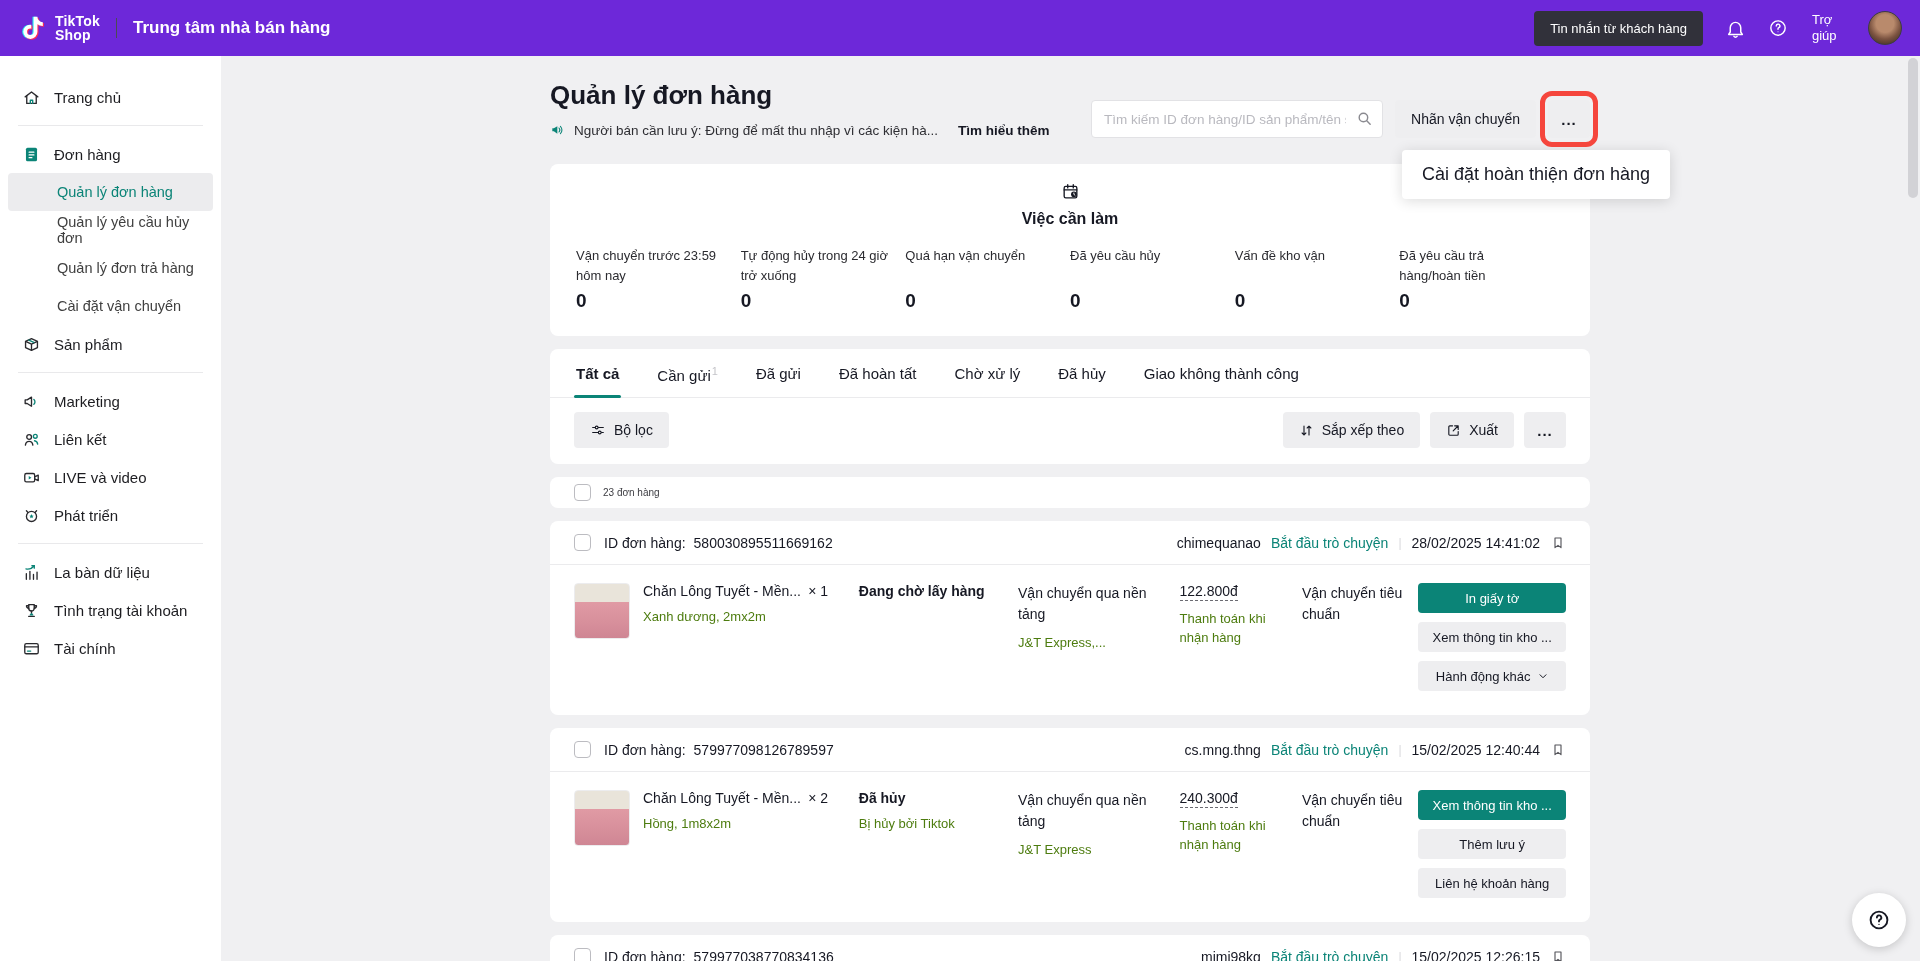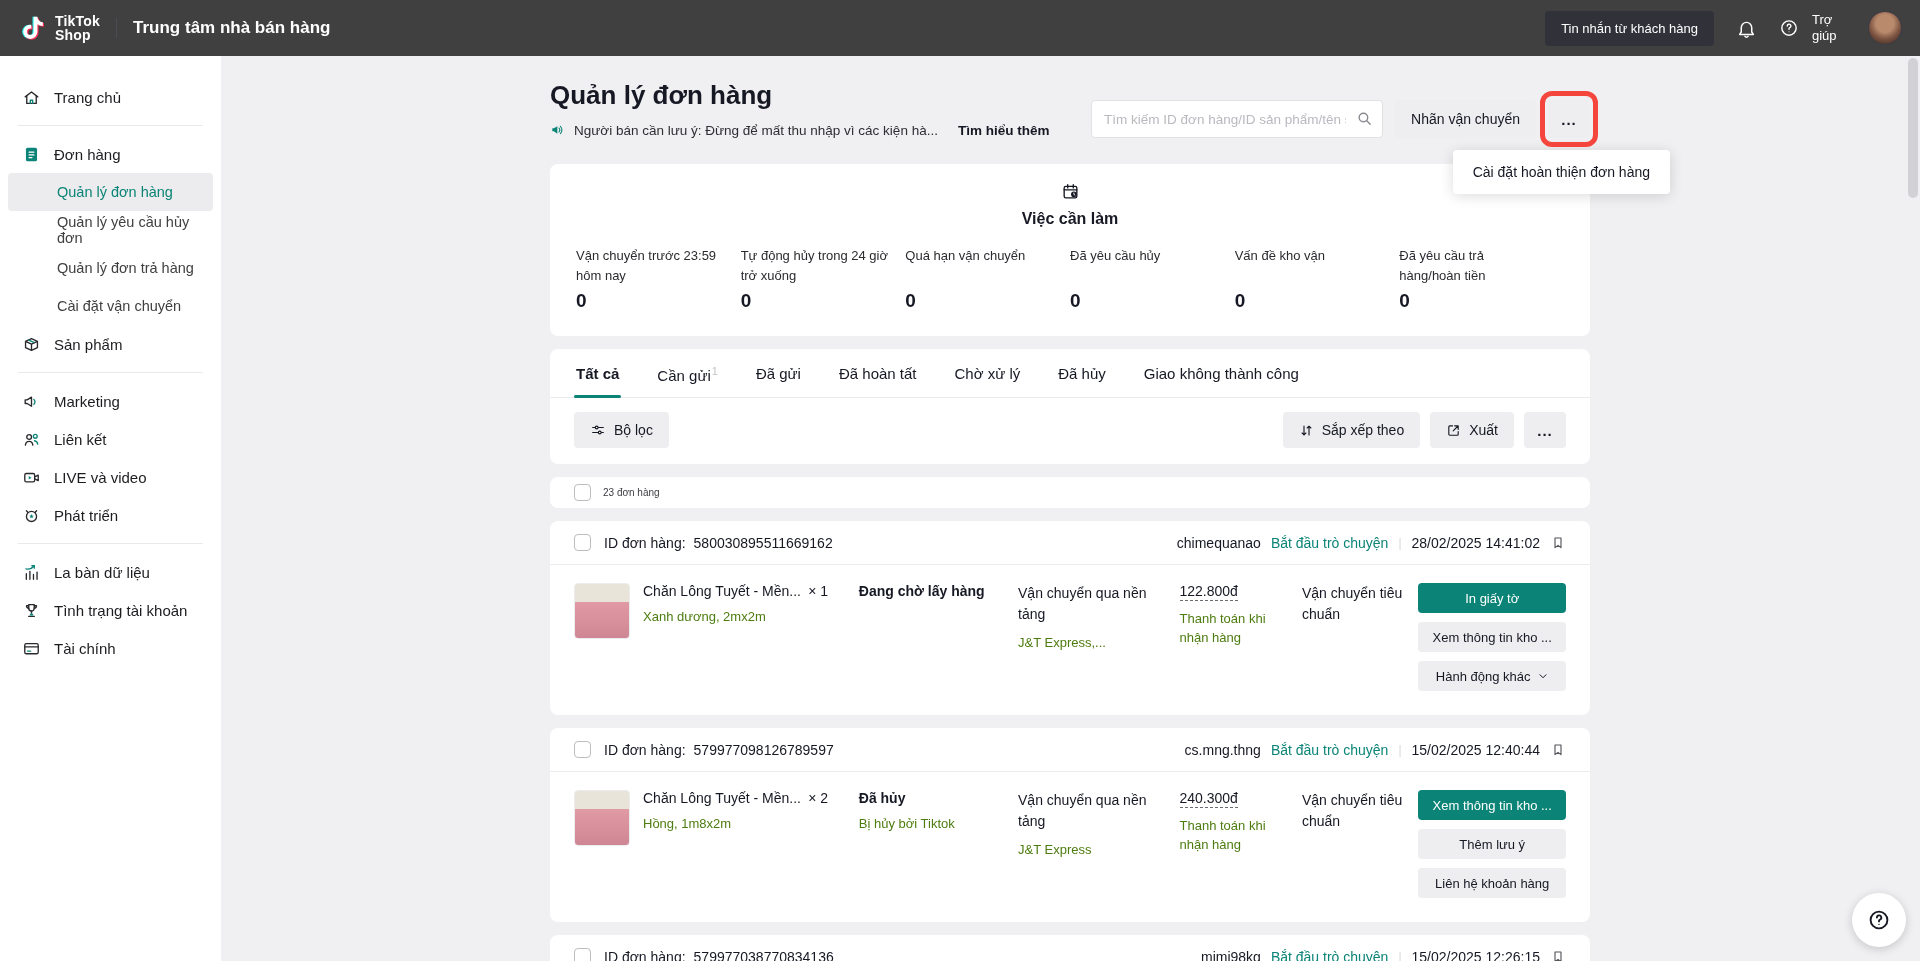--- a/index.html
+++ b/index.html
@@ -1,29 +1,29 @@
 <!DOCTYPE html>
 <html><head>
 <meta charset="utf-8">
 <style>
   * { box-sizing: border-box; }
   html,body { width:1920px; height:961px; margin:0; overflow:hidden;
     font-family:"Liberation Sans","DejaVu Sans",sans-serif; background:#f0f0f2; color:#161823; }
 
   
-  .topbar { position:fixed; top:0; left:0; right:0; height:56px; background:#404040;
+  .topbar { position:fixed; top:0; left:0; right:0; height:56px; background:#6d28d9;
     display:flex; align-items:center; padding:0 18px; color:#fff; z-index:60; }
   .logo { display:flex; align-items:center; gap:7px; cursor:pointer; }
   .brand { font-weight:700; font-size:14px; line-height:1.02; letter-spacing:.2px; }
   .tb-div { width:1px; height:20px; background:#4b4b54; margin:0 16px; }
   .tb-title { font-size:17px; font-weight:700; }
   .tb-right { margin-left:auto; display:flex; align-items:center; gap:22px; }
   .msg-btn { background:#31313a; border:none; color:#fff; font-size:13px; padding:10px 16px;
     border-radius:4px; cursor:pointer; font-family:inherit; }
-  .help { display:flex; align-items:center; gap:13px; font-size:13px; line-height:1.25; cursor:pointer; }
+  .help { display:flex; align-items:center; gap:24px; font-size:13px; line-height:1.25; cursor:pointer; }
   .help .lbl { width:34px; }
   .avatar { width:34px; height:34px; border-radius:50%; cursor:pointer;
     background:radial-gradient(circle at 50% 36%, #b98a6c 0 34%, #7a5240 60%, #2c2320 100%);
     border:1px solid #3c3c45; }
 
   
   .sidebar { position:fixed; top:56px; left:0; bottom:0; width:221px; background:#fff;
     padding-top:22px; font-size:15px; z-index:10; }
   .side-item { display:flex; align-items:center; gap:13px; height:38px; padding-left:22px;
     color:#1d1d21; cursor:pointer; }
@@ -48,21 +48,21 @@
   .search input::placeholder { color:#b9b9bf; }
   .search .mag { position:absolute; right:10px; top:10px; }
   .gbtn { display:inline-flex; align-items:center; justify-content:center; gap:8px; background:#eeeef0;
     border:none; border-radius:4px; height:38px; padding:0 16px; font-size:14px; color:#161823;
     cursor:pointer; font-family:inherit; font-weight:500; }
   .more-wrap { position:relative; }
   .more-btn { width:42px; padding:0; font-size:15px; letter-spacing:1px; font-weight:700; }
   .red-ring { position:absolute; left:-8px; top:-9px; width:58px; height:56px;
     border:5px solid #f5463d; border-radius:12px; pointer-events:none; z-index:30; }
   .dropdown { position:absolute; top:50px; right:-80px; background:#fff; border-radius:4px;
-    box-shadow:0 2px 14px rgba(0,0,0,.14); padding:14px 20px; font-size:14px; white-space:nowrap;
+    box-shadow:0 2px 14px rgba(0,0,0,.14); padding:14px 20px; font-size:18px; white-space:nowrap;
     z-index:25; color:#161823; cursor:pointer; }
 
   .card { background:#fff; border-radius:8px; }
 
   .tasks { margin-top:26px; padding:18px 26px 24px; }
   .tasks-head { display:flex; align-items:center; gap:9px; font-size:16px; font-weight:700;flex-direction:column; }
   .tasks-row { display:flex; margin-top:18px; }
   .task { flex:1; padding-right:16px; cursor:pointer; }
   .task .lbl { font-size:13px; color:#2b2b30; line-height:1.5; min-height:39px; }
   .task .val { font-size:19px; font-weight:700; margin-top:5px; }

